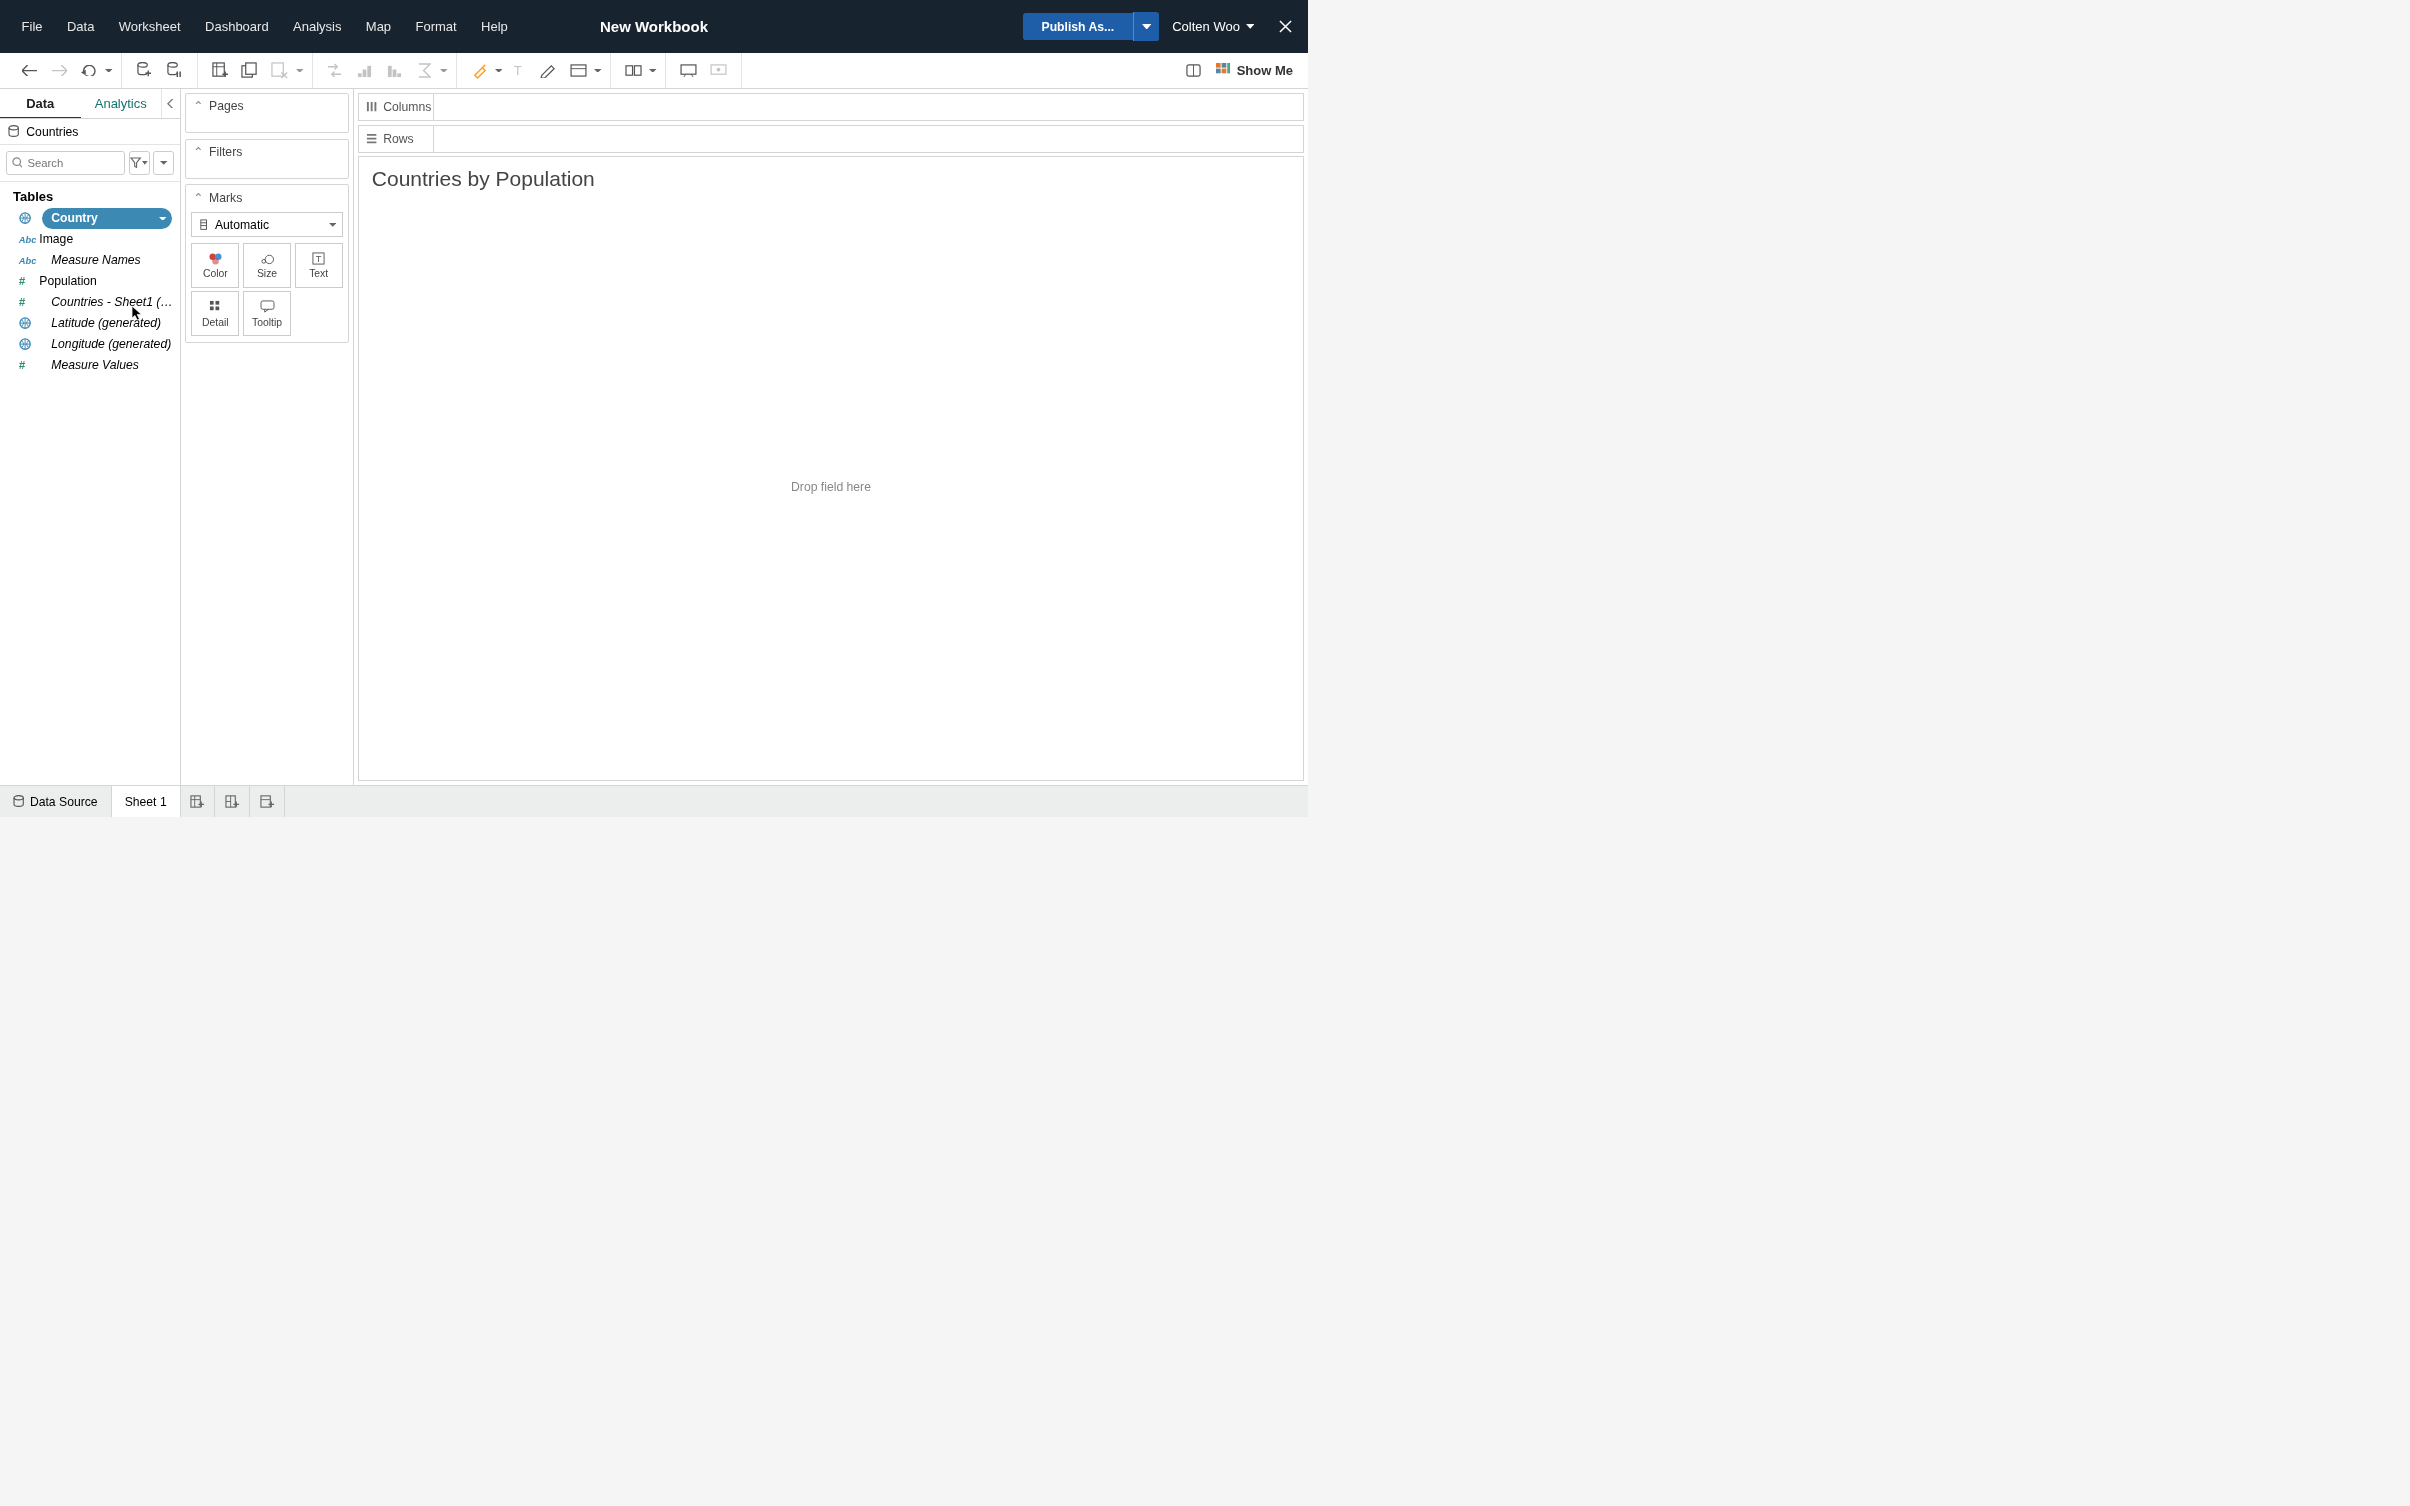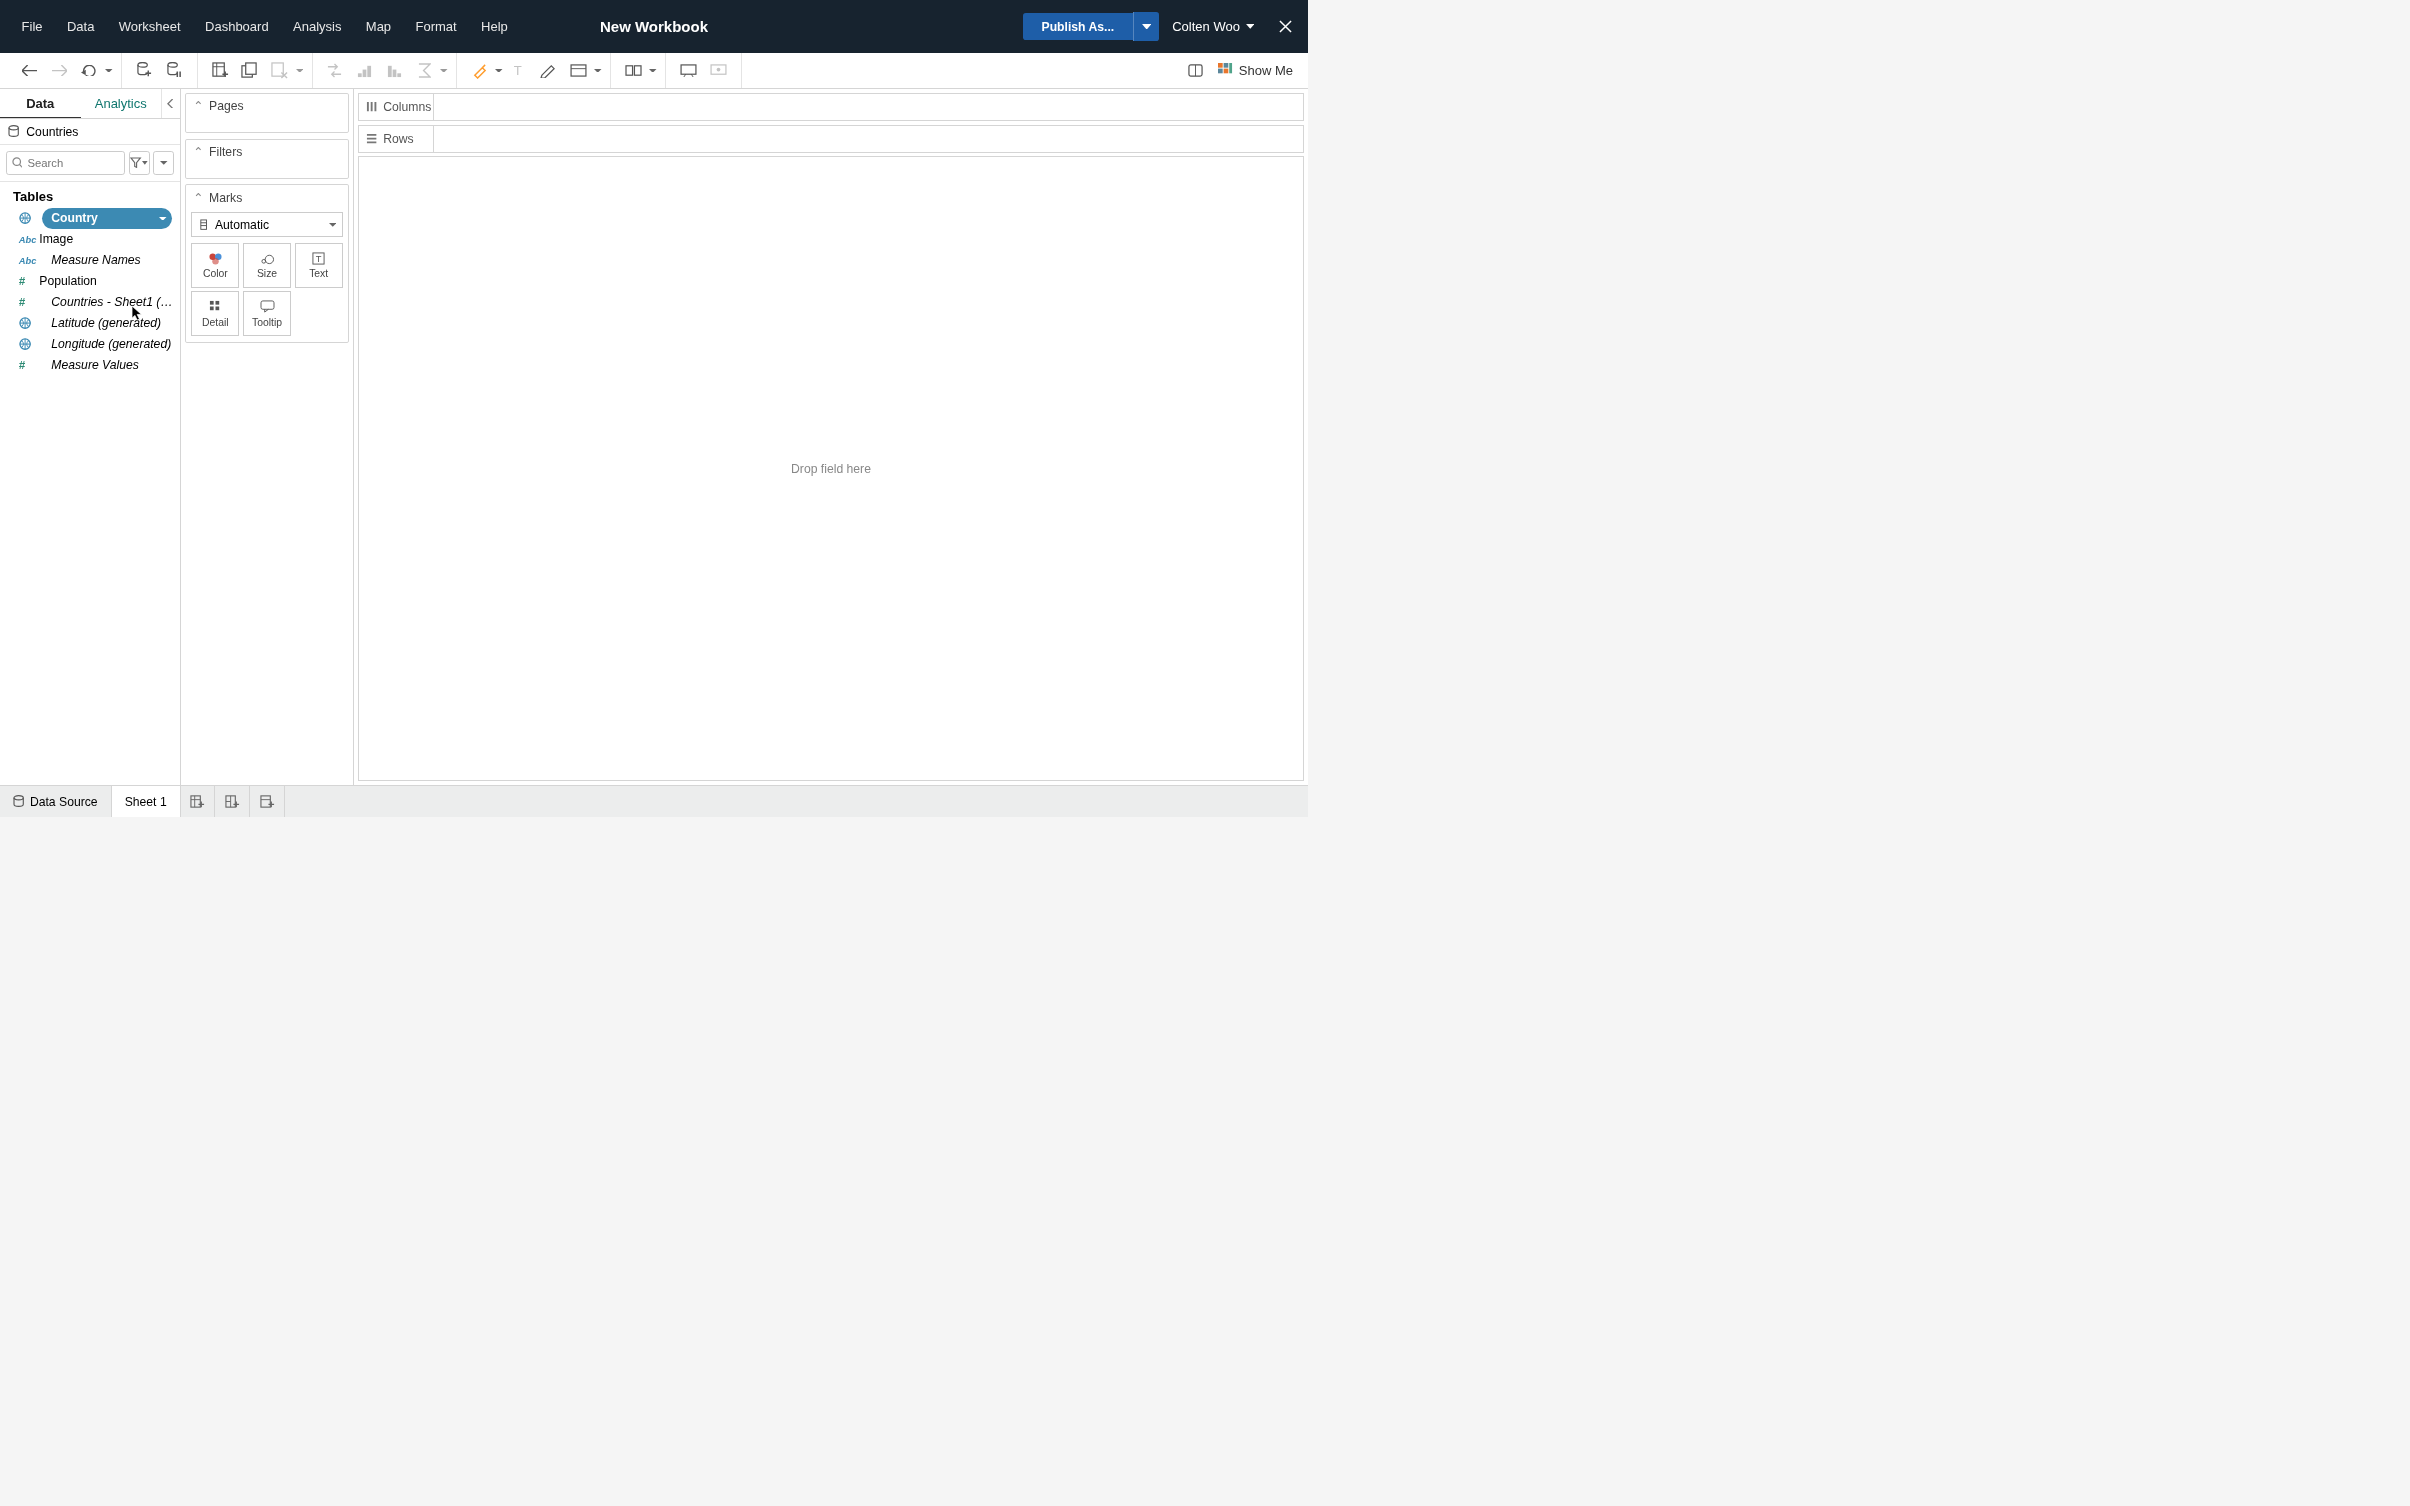--- a/index.html
+++ b/index.html
@@ -20,21 +20,21 @@
 .close-x { width: 26px; height: 26px; display: flex; align-items: center; justify-content: center; cursor: pointer; }
 
 
 .toolbar { height: 36px; background: #fff; border-bottom: 0.9px solid #d5d5d5; display: flex; align-items: center; padding: 0 7.5px; }
 .tool-grp { display: flex; align-items: center; gap: 0; padding: 0 7.5px; border-right: 0.9px solid #e4e4e4; height: 100%; }
 .tool-grp:last-child { border-right: none; }
 .tool-btn { width: 26px; height: 26px; display: flex; align-items: center; justify-content: center; cursor: pointer; border-radius: 2.8px; margin: 0 1.9px; }
 .tool-btn.disabled { opacity: 0.35; }
 .tool-caret { width: 9.4px; display:flex; align-items:center; justify-content:center; }
 .toolbar-spacer { flex: 1; }
-.showme { display: flex; align-items: center; gap: 5.6px; font-size: 13px; color: #333; cursor: pointer; padding: 0 7.5px; }
+.showme { display: flex; align-items: center; gap: 5.6px; font-size: 13px; color: #333; cursor: pointer; padding: 0 7.5px; font-weight: bold; }
 
 
 .body { flex: 1; display: flex; background: #fff; min-height: 0; }
 
 
 .sidebar { width: 181px; border-right: 0.9px solid #d5d5d5; display: flex; flex-direction: column; background: #fff; }
 .side-tabs { display: flex; border-bottom: 0.9px solid #d5d5d5; height: 30px; }
 .side-tab { flex: 1; display: flex; align-items: center; justify-content: center; font-size: 13px; cursor: pointer; color: #0f766e; }
 .side-tab.active { font-weight: 700; color: #222; border-bottom: 1.9px solid #333; }
 .side-collapse { width: 19px; display:flex; align-items:center; justify-content:center; border-left: 0.9px solid #e4e4e4; }
@@ -506,20 +506,21 @@
       </div>
       <div class="shelf">
         <div class="shelf-lbl">
           <svg width="11.3" height="11.3" viewBox="0 0 12 12">
               <path d="M1 2 H11 M1 6 H11 M1 10 H11" stroke="#777" stroke-width="2"></path>
             </svg>
           <span>Rows</span>
         </div>
       </div>
       <div class="view-frame">
+        <div class="view-title">Countries by Population</div>
         <div class="view-drop">Drop field here</div>
       </div>
     </div>
   </div>
 
   <div class="bottom">
     <div class="btab">
       <svg width="11.3" height="13" viewBox="0 0 12 14">
           <ellipse cx="6" cy="3" rx="5" ry="2.3" fill="none" stroke="#555" stroke-width="1.2"></ellipse>
           <path d="M1 3 V10 A5 2.3 0 0 0 11 10 V3" fill="none" stroke="#555" stroke-width="1.2"></path>

